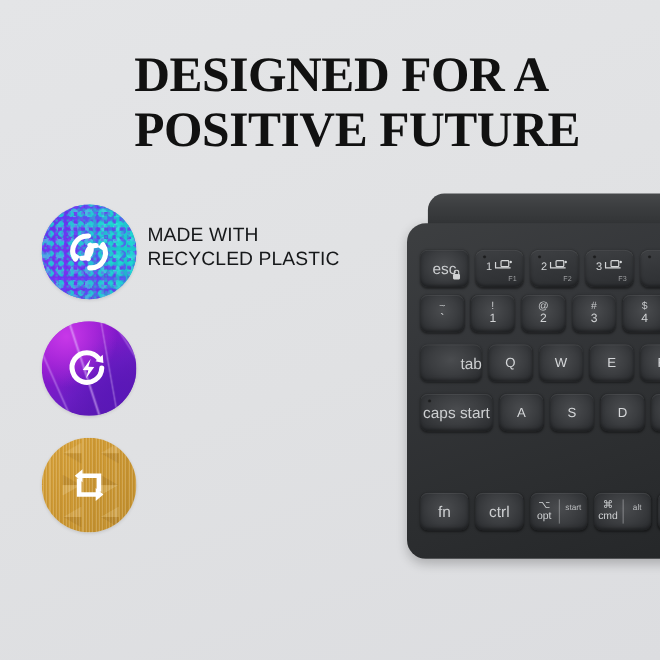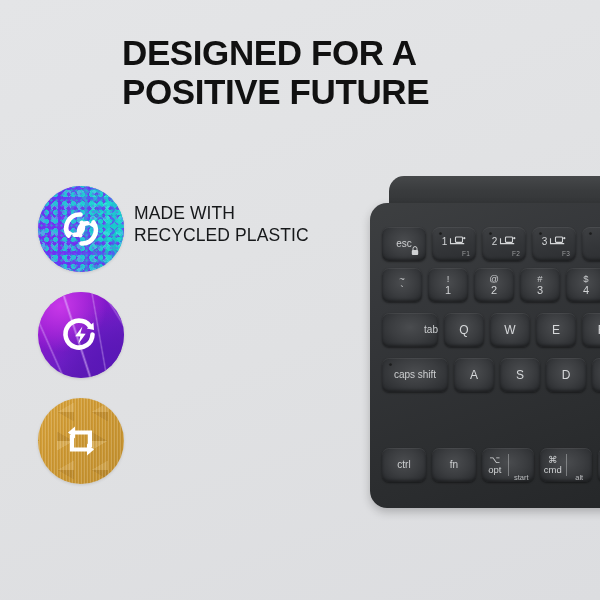--- a/index.html
+++ b/index.html
@@ -20,29 +20,30 @@
     width: 600px;
     height: 600px;
     background: linear-gradient(160deg, #e4e5e7 0%, #e0e1e3 55%, #dcdde0 100%);
     overflow: hidden;
   }
 
   
   .headline {
     position: absolute;
     left: 122px;
-    top: 33px;
+    top: 43px;
     width: 420px;
     color: #111111;
-    font-size: 35px;
+    font-size: 45px;
     line-height: 1.12;
     font-weight: 700;
     letter-spacing: -0.4px;
     text-transform: uppercase;
     white-space: pre-line;
+    font-family: Liberation Serif, serif;
   }
 
   
   .features {
     position: absolute;
     left: 38px;
     top: 186px;
     width: 320px;
   }
   .feature {
@@ -285,30 +286,30 @@
     justify-content: center;
   }
   .key .dual-half {
     flex: 1;
     display: flex;
     flex-direction: column;
     align-items: center;
     justify-content: center;
     line-height: 1.05;
   }
-  .key .dual-half.right { justify-content: flex-end; margin-top: 10px; }
+  .key .dual-half.right { justify-content: flex-start; margin-top: 10px; }
   .key .dual-div {
     width: 1px;
     margin: 6px 0;
     background: rgba(200,202,205,0.45);
   }
   .key .mac-sym { font-size: 9.5px; color: #cfd1d3; }
   .key .mac-lab { font-size: 9.5px; color: #cfd1d3; }
   .key .win-lab { font-size: 7.5px; color: #b9bbbd; }
-  .key-label { font-size: 10px; color: #cdcfd1; }
+  .key-label { font-size: 14px; color: #cdcfd1; }
   .key-letter { font-size: 12px; color: #d6d8da; }
 </style>
 </head>
 <body>
 
 <div class="stage">
 
   <div class="headline">DESIGNED FOR A
 POSITIVE FUTURE</div>
 
@@ -484,43 +485,43 @@
           <span class="key-letter">E</span>
         </div>
         <div class="key" style="width:40px;">
           <span class="key-letter">R</span>
         </div>
       </div>
 
       <div class="kb-row" style="top:155px;">
         <div class="key" style="width:66px;">
           <span class="led"></span>
-          <span class="key-label">caps shift</span>
+          <span class="key-label">caps start</span>
         </div>
         <div class="key" style="width:40px;">
           <span class="key-letter">A</span>
         </div>
         <div class="key" style="width:40px;">
           <span class="key-letter">S</span>
         </div>
         <div class="key" style="width:40px;">
           <span class="key-letter">D</span>
         </div>
         <div class="key" style="width:40px;">
           
         </div>
       </div>
 
 
       <div class="kb-row" style="top:245px;">
         <div class="key" style="width:44px;">
+          <span class="key-label">fn</span>
+        </div>
+        <div class="key" style="width:44px;">
           <span class="key-label">ctrl</span>
-        </div>
-        <div class="key" style="width:44px;">
-          <span class="key-label">fn</span>
         </div>
         <div class="key dual" style="width:52px;">
           <span class="dual-half">
             <span class="mac-sym">⌥</span>
             <span class="mac-lab">opt</span>
           </span>
           <span class="dual-div"></span>
           <span class="dual-half right">
             <span class="win-lab">start</span>
           </span>

